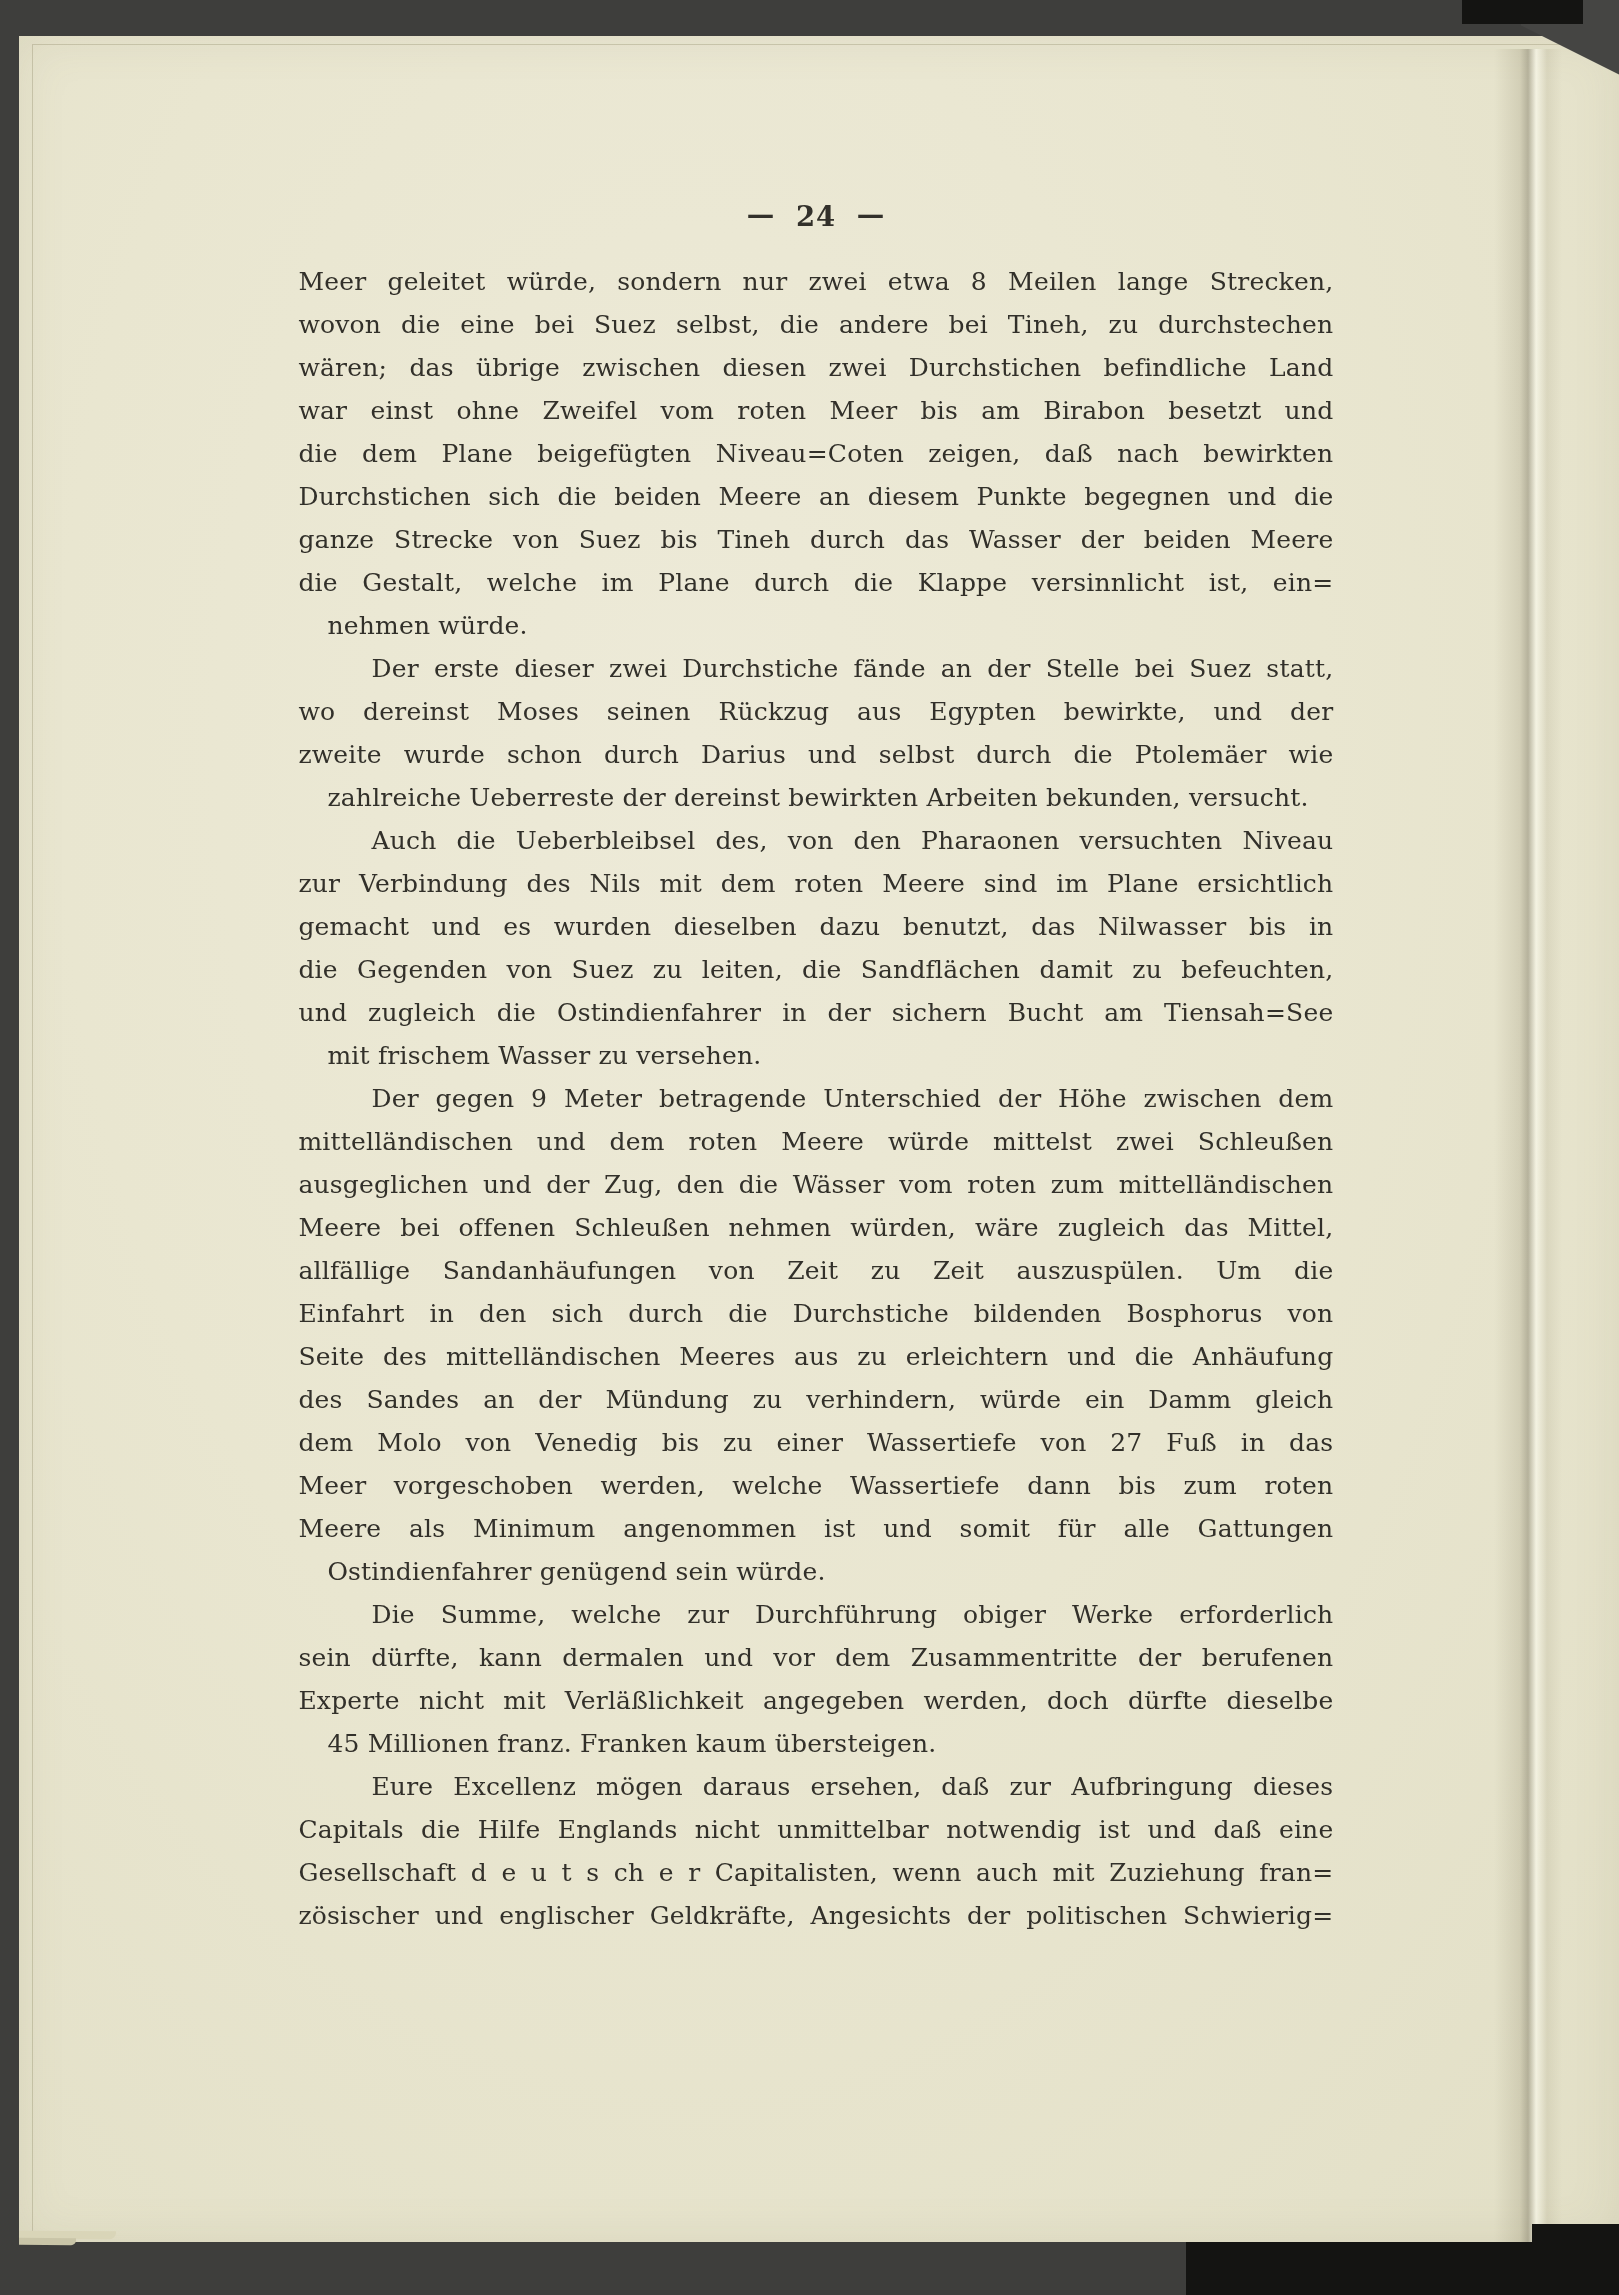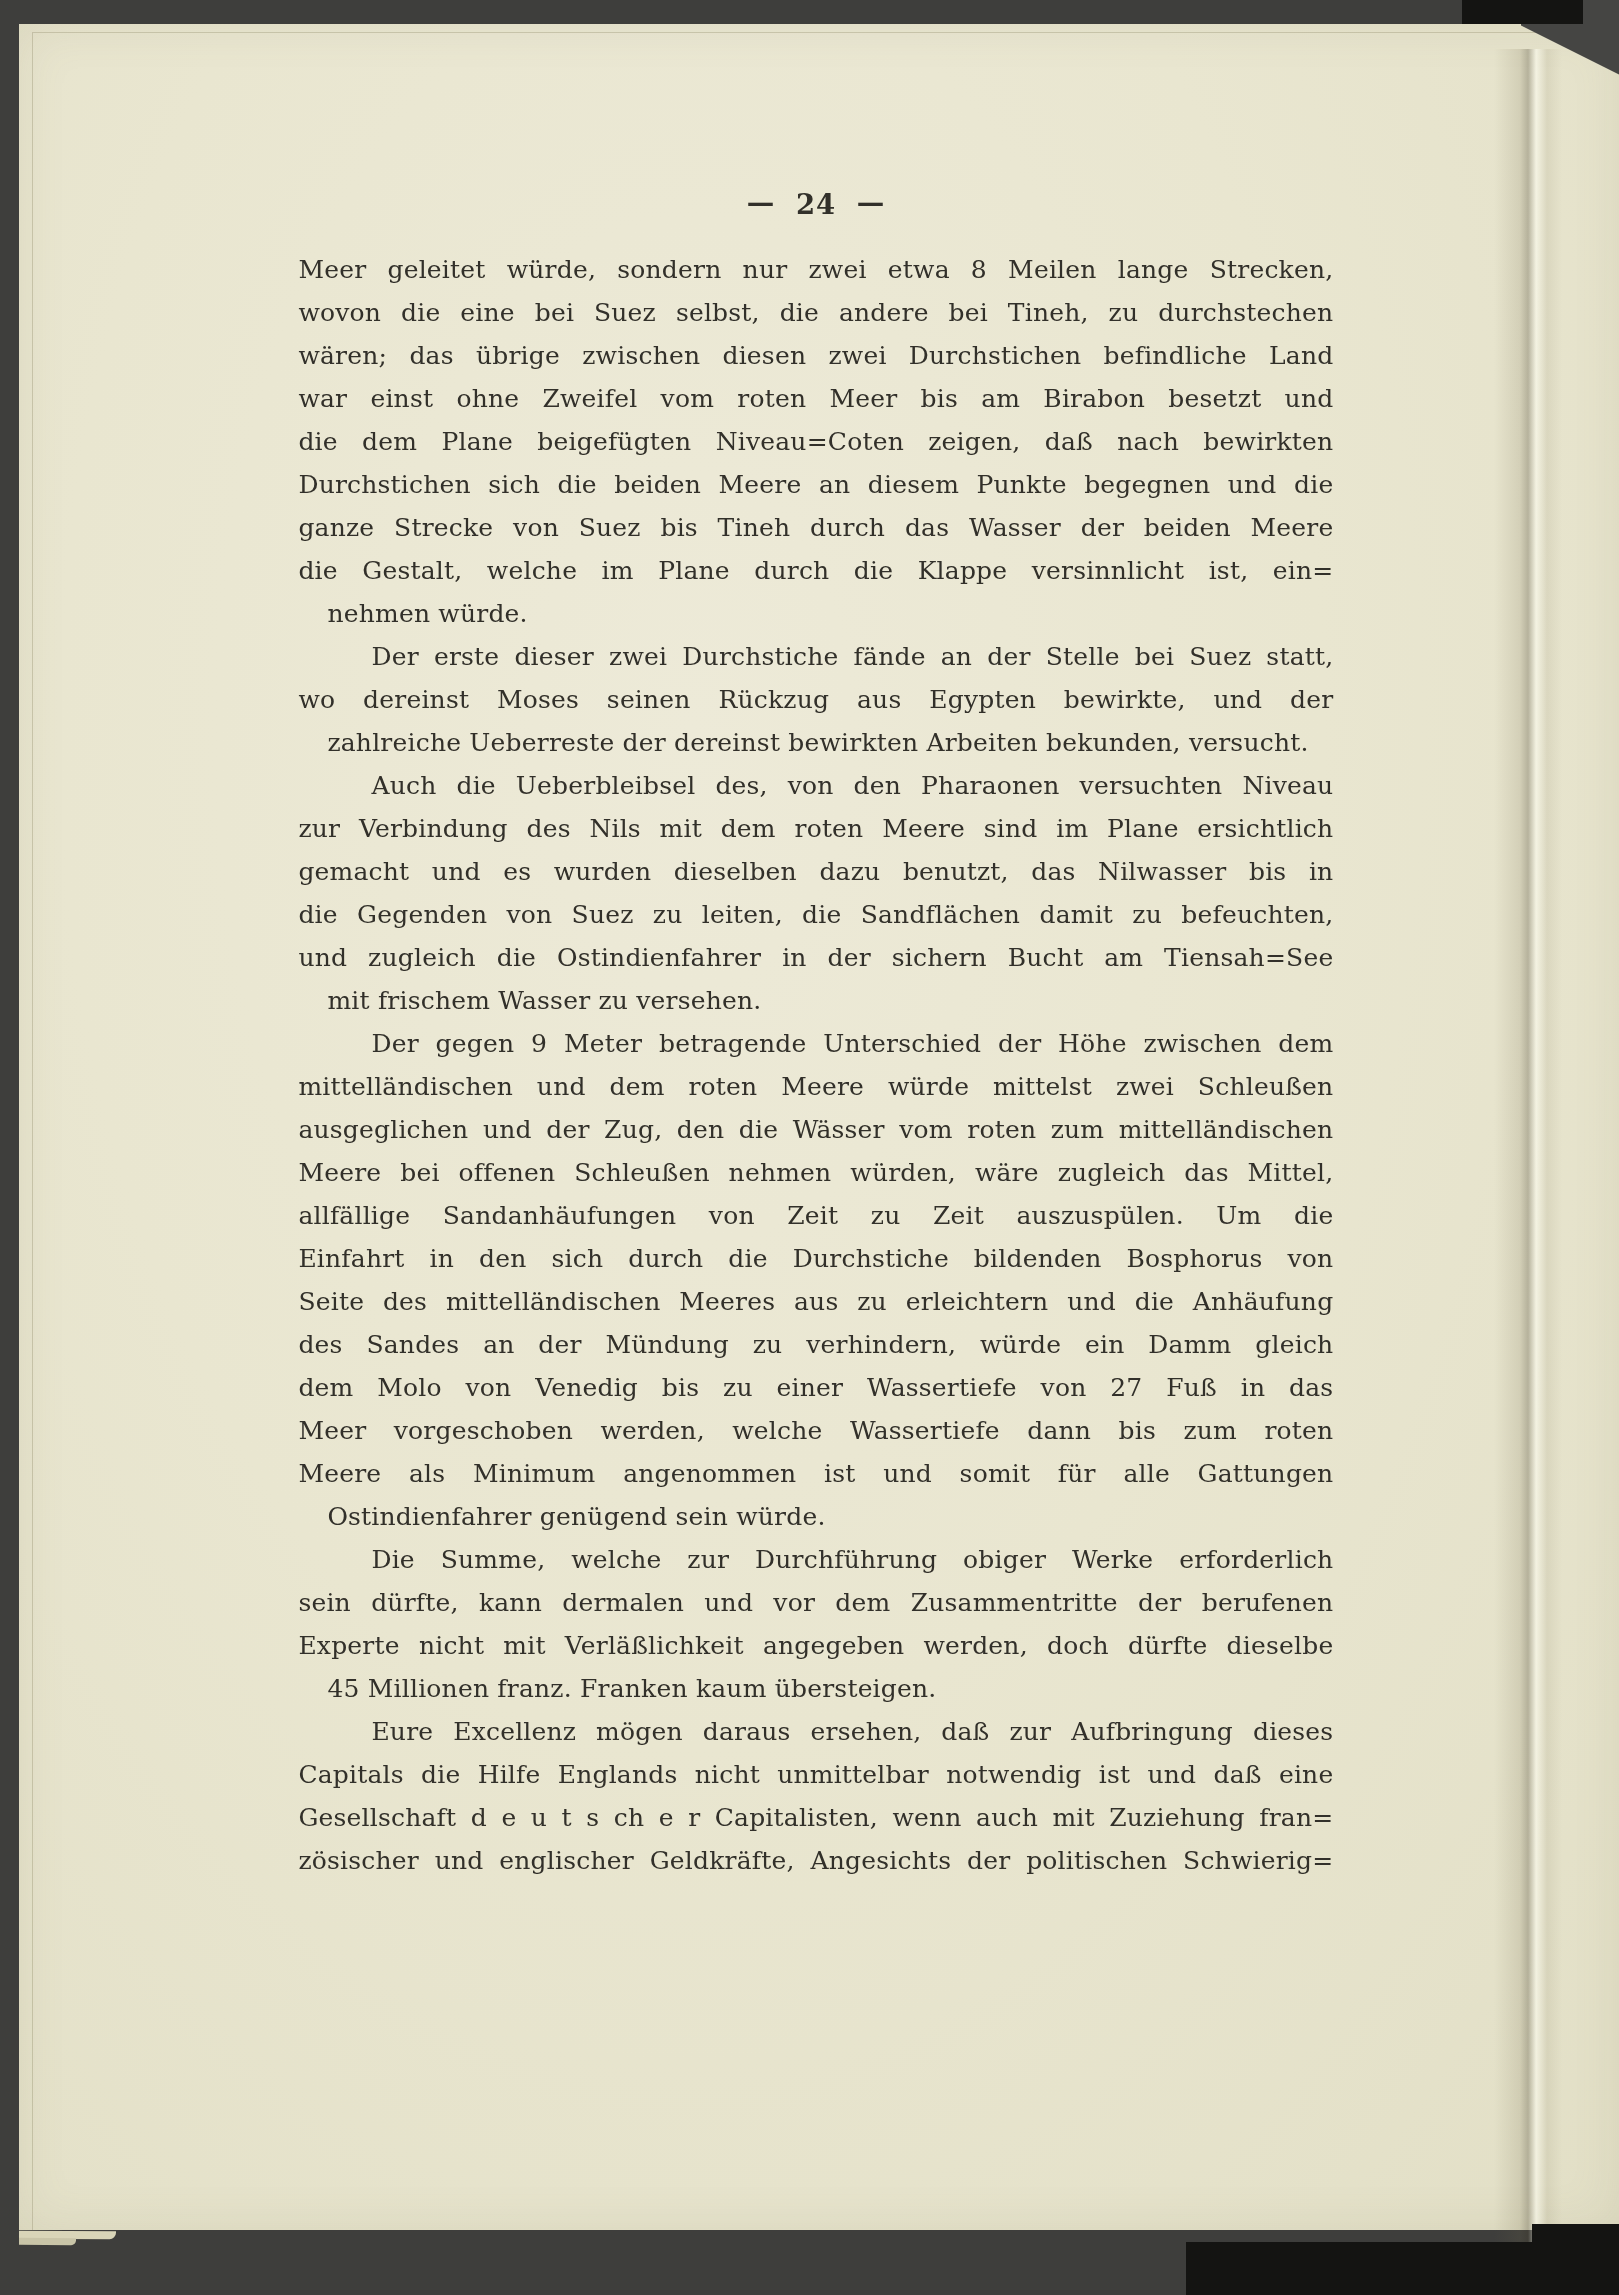--- a/index.html
+++ b/index.html
@@ -15,21 +15,21 @@
   .scan{
     position:relative;
     width:1620px;height:2295px;
     background:var(--bg);
     overflow:hidden;
     font-family:"DejaVu Serif","Liberation Serif",serif;
   }
   
   .paper{
     position:absolute;
-    left:19.4px;top:24px;
+    left:19.4px;top:36px;
     width:1601px;height:2206px;
     background:
       radial-gradient(ellipse at 42% 32%, var(--paper-hi) 0%, var(--paper) 48%, var(--paper-lo) 100%);
     box-shadow: inset 0 0 49px rgba(120,112,80,0.12);
   }
   
   .paper-edge-line{
     position:absolute;
     left:13px;top:8px;right:0;bottom:0;
     border-top:1.6px solid var(--edgeline);
@@ -128,20 +128,21 @@
         <div class="line">wovon die eine bei Suez selbst, die andere bei Tineh, zu durchstechen</div>
         <div class="line">wären; das übrige zwischen diesen zwei Durchstichen befindliche Land</div>
         <div class="line">war einst ohne Zweifel vom roten Meer bis am Birabon besetzt und</div>
         <div class="line">die dem Plane beigefügten Niveau=Coten zeigen, daß nach bewirkten</div>
         <div class="line">Durchstichen sich die beiden Meere an diesem Punkte begegnen und die</div>
         <div class="line">ganze Strecke von Suez bis Tineh durch das Wasser der beiden Meere</div>
         <div class="line">die Gestalt, welche im Plane durch die Klappe versinnlicht ist, ein=</div>
         <div class="line para-end">nehmen würde.</div>
         <div class="line indent">Der erste dieser zwei Durchstiche fände an der Stelle bei Suez statt,</div>
         <div class="line">wo dereinst Moses seinen Rückzug aus Egypten bewirkte, und der</div>
+        <div class="line">zweite wurde schon durch Darius und selbst durch die Ptolemäer wie</div>
         <div class="line para-end">zahlreiche Ueberreste der dereinst bewirkten Arbeiten bekunden, versucht.</div>
         <div class="line indent">Auch die Ueberbleibsel des, von den Pharaonen versuchten Niveau</div>
         <div class="line">zur Verbindung des Nils mit dem roten Meere sind im Plane ersichtlich</div>
         <div class="line">gemacht und es wurden dieselben dazu benutzt, das Nilwasser bis in</div>
         <div class="line">die Gegenden von Suez zu leiten, die Sandflächen damit zu befeuchten,</div>
         <div class="line">und zugleich die Ostindienfahrer in der sichern Bucht am Tiensah=See</div>
         <div class="line para-end">mit frischem Wasser zu versehen.</div>
         <div class="line indent">Der gegen 9 Meter betragende Unterschied der Höhe zwischen dem</div>
         <div class="line">mittelländischen und dem roten Meere würde mittelst zwei Schleußen</div>
         <div class="line">ausgeglichen und der Zug, den die Wässer vom roten zum mittelländischen</div>

